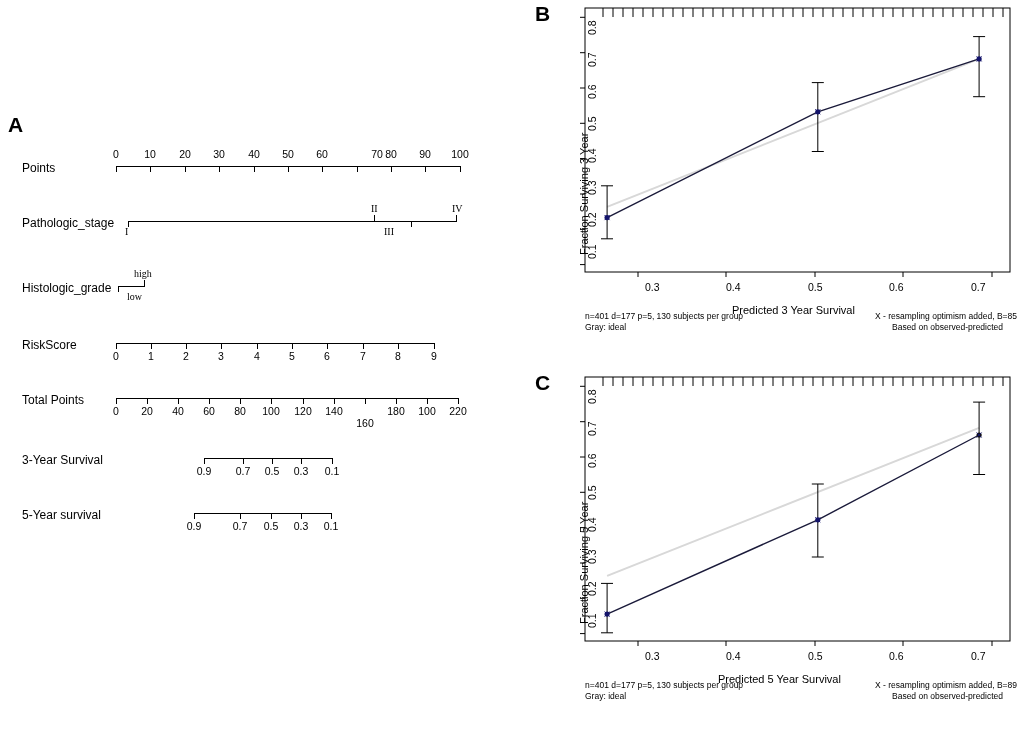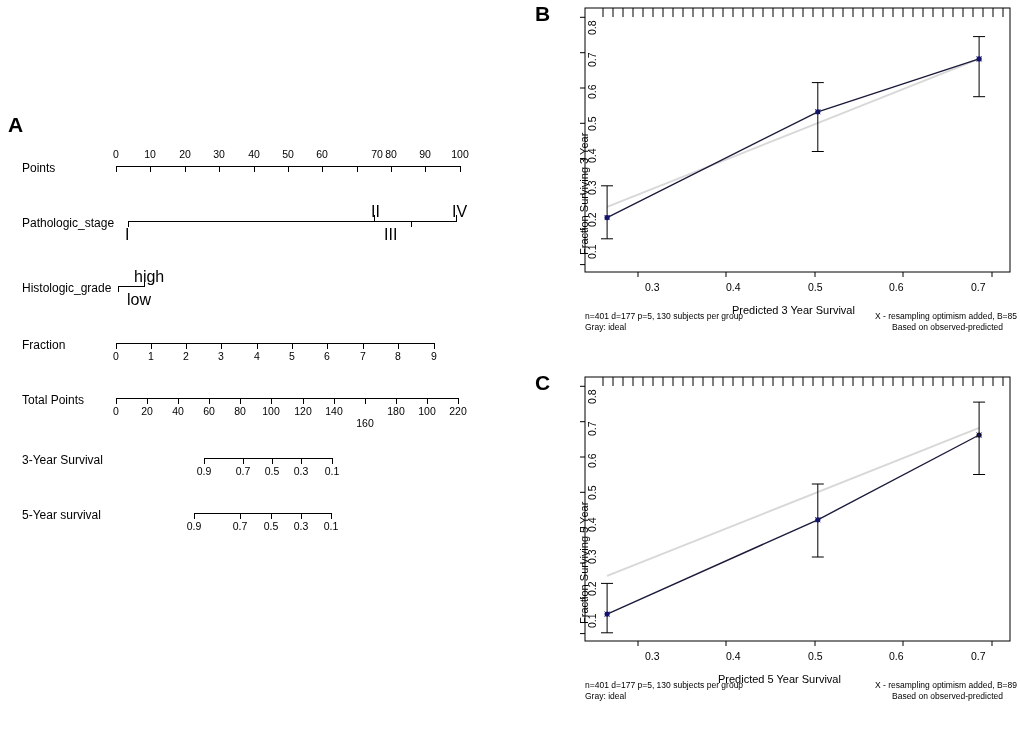--- a/index.html
+++ b/index.html
@@ -47,22 +47,23 @@
   }
   .tick-label {
     position: absolute;
     font-size: 10.5px;
     text-align: center;
     white-space: nowrap;
     transform: translateX(-50%);
   }
   .free-label {
     position: absolute;
-    font-size: 16px;
-    white-space: nowrap;
+    font-size: 10px;
+    white-space: nowrap;
+    font-family: Liberation Serif, serif;
   }
   
   .calib {
     position: absolute;
   }
   .ax-label {
     position: absolute;
     font-size: 11px;
     white-space: nowrap;
   }
@@ -126,21 +127,21 @@
   <div class="free-label" style="left:125px; top:226px;">I</div>
   <div class="free-label" style="left:384px; top:226px;">III</div>
 
   <div class="nom-row-label" style="left:22px; top:281px;">Histologic_grade</div>
   <div class="axis-line" style="left:118px; top:286px; width:27px;"></div>
   <div class="tick" style="left:118px; top:286px; height:6px;"></div>
   <div class="tick" style="left:144px; top:280px; height:6px;"></div>
   <div class="free-label" style="left:134px; top:268px;">high</div>
   <div class="free-label" style="left:113px; top:291px;margin-left:14px;">low</div>
 
-  <div class="nom-row-label" style="left:22px; top:338px;">Fraction</div>
+  <div class="nom-row-label" style="left:22px; top:338px;">RiskScore</div>
   <div class="axis-line" style="left:116px; top:343px; width:318px;"></div>
   <div class="tick" style="left:116px; top:343px; height:6px;"></div>
   <div class="tick" style="left:151px; top:343px; height:6px;"></div>
   <div class="tick" style="left:186px; top:343px; height:6px;"></div>
   <div class="tick" style="left:221px; top:343px; height:6px;"></div>
   <div class="tick" style="left:257px; top:343px; height:6px;"></div>
   <div class="tick" style="left:292px; top:343px; height:6px;"></div>
   <div class="tick" style="left:327px; top:343px; height:6px;"></div>
   <div class="tick" style="left:363px; top:343px; height:6px;"></div>
   <div class="tick" style="left:398px; top:343px; height:6px;"></div>

